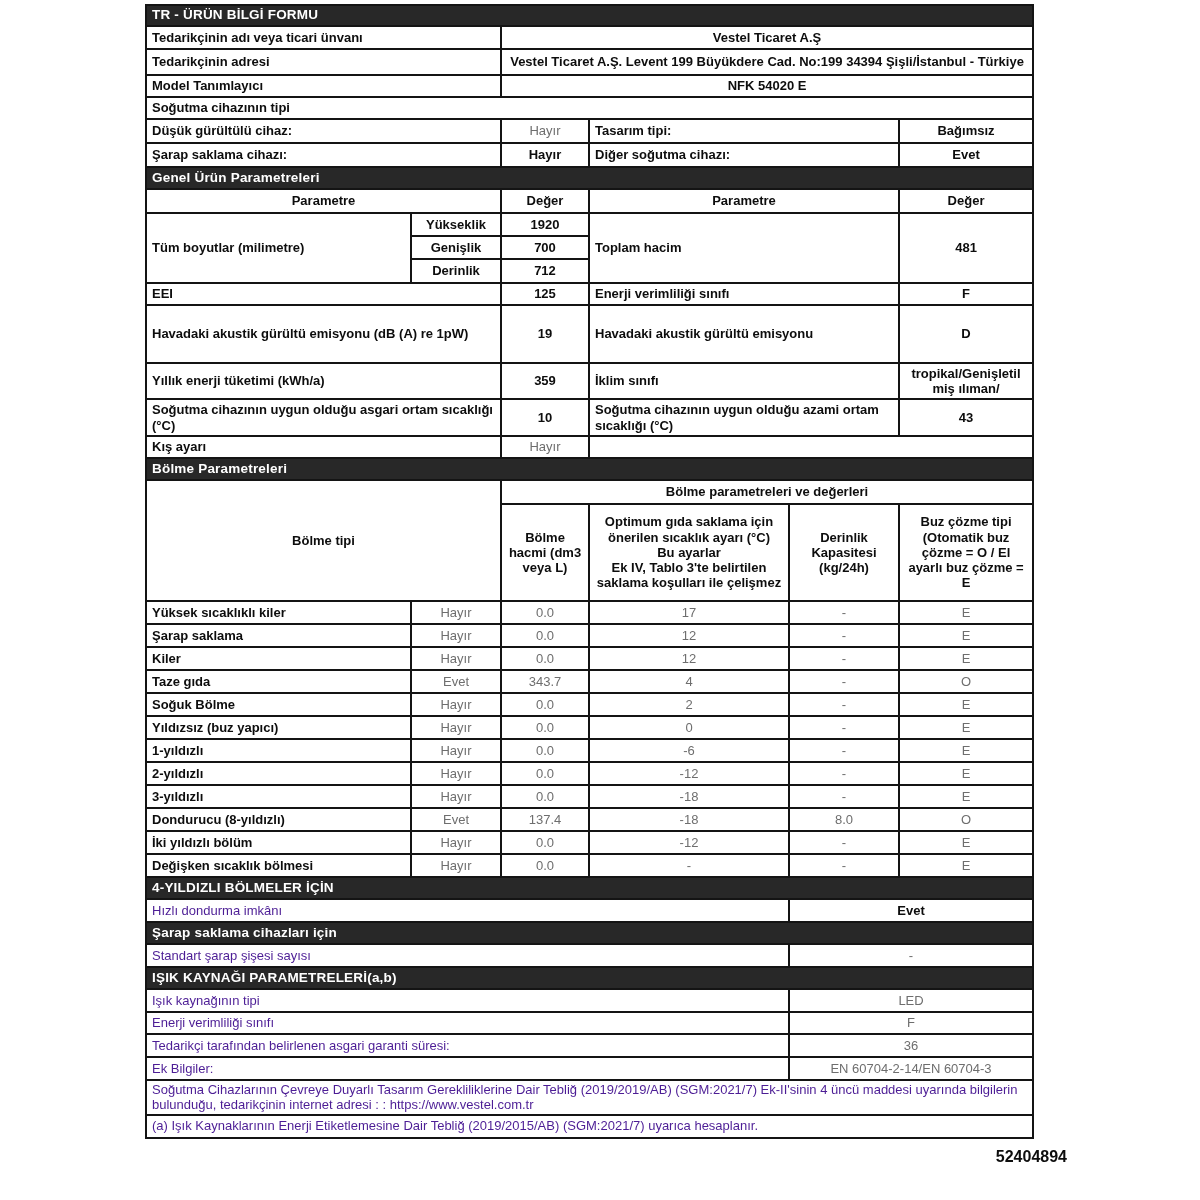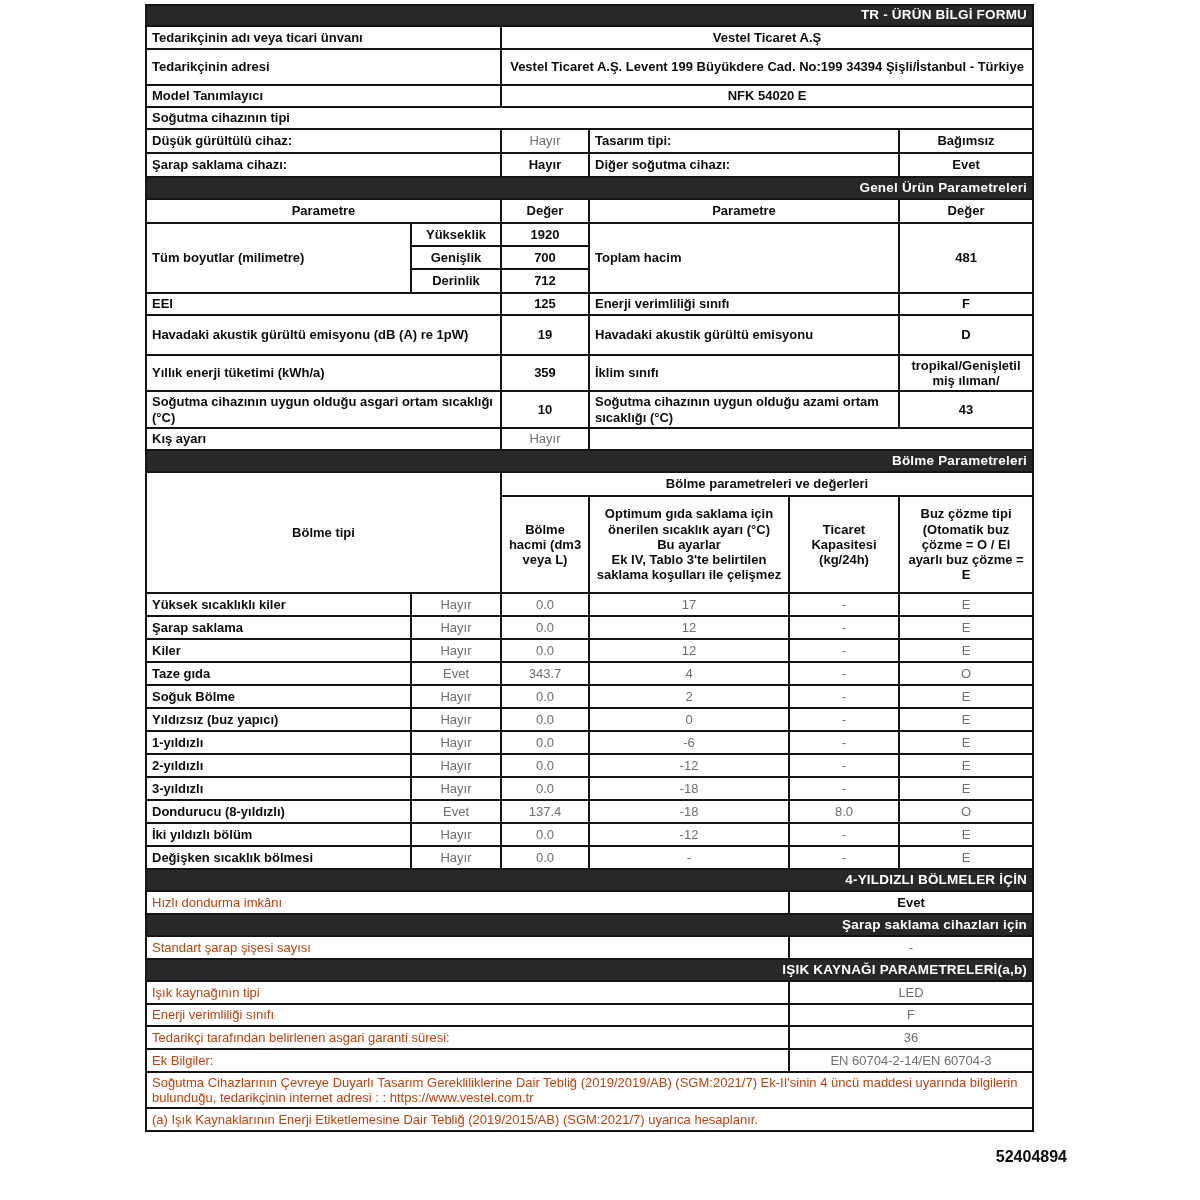--- a/index.html
+++ b/index.html
@@ -7,31 +7,31 @@
     width:1200px;height:1200px;background:#ffffff;position:relative;
     font-family:"Liberation Sans", sans-serif;color:#0d0d0d;
   }
   .sheet{position:absolute;left:145px;top:4px;width:889px;}
   table{border-collapse:collapse;table-layout:fixed;width:889px;}
   td{
     border:2px solid #141414;padding:1px 5px;font-size:13px;line-height:1.2;
     vertical-align:middle;overflow:hidden;word-wrap:break-word;
   }
   tr.bar td{
-    background:#282828;color:#ffffff;text-align:right;font-weight:bold;
+    background:#282828;color:#ffffff;text-align:left;font-weight:bold;
     font-size:13.5px;letter-spacing:.2px;margin-top:40px;
   }
   .b{font-weight:bold;}
   .c{text-align:center;}
   .muted{color:#6e6e6e;font-weight:normal;}
-  .reg{color:#c2410c;font-weight:normal;}
+  .reg{color:#4c1d95;font-weight:normal;}
   .pre{white-space:pre-line;line-height:1.18;}
   .tight{line-height:1.18;border-radius:10px;}
   .rh21{height:21px}.rh22{height:22px}.rh23{height:23px}.rh24{height:24px}
-  .rh36{height:36px}.rh37{height:37px}.rh40{height:40px}.rh41{height:36px}.rh97{height:97px}
+  .rh36{height:36px}.rh37{height:37px}.rh40{height:58px}.rh41{height:26px}.rh97{height:97px}
   .docnum{
     position:absolute;top:1148px;right:133px;font-weight:bold;font-size:16px;
   }
   .pagelabel{
     position:absolute;top:1228px;left:0;width:1100px;text-align:center;
     font-family:"Liberation Serif", serif;font-size:15px;color:#2e2e2e;
   }
 </style>
 </head>
 <body>
@@ -140,21 +140,21 @@
   </tr>
   <tr class="rh24">
     <td rowspan="2" colspan="2" class="b c">Bölme tipi</td>
     <td colspan="4" class="b c">Bölme parametreleri ve değerleri</td>
   </tr>
   <tr class="rh97">
     <td class="b c tight">Bölme hacmi (dm3 veya L)</td>
     <td class="b c pre">Optimum gıda saklama için önerilen sıcaklık ayarı (°C)
 Bu ayarlar
 Ek IV, Tablo 3'te belirtilen saklama koşulları ile çelişmez</td>
-    <td class="b c tight">Ticaret Kapasitesi (kg/24h)</td>
+    <td class="b c tight">Derinlik Kapasitesi (kg/24h)</td>
     <td class="b c tight">Buz çözme tipi (Otomatik buz çözme = O / El ayarlı buz çözme = E</td>
   </tr>
 
   <tr class="rh23">
     <td class="b">Yüksek sıcaklıklı kiler</td>
     <td class="c muted">Hayır</td>
     <td class="c muted">0.0</td>
     <td class="c muted">17</td>
     <td class="c muted">-</td>
     <td class="c muted">E</td>

